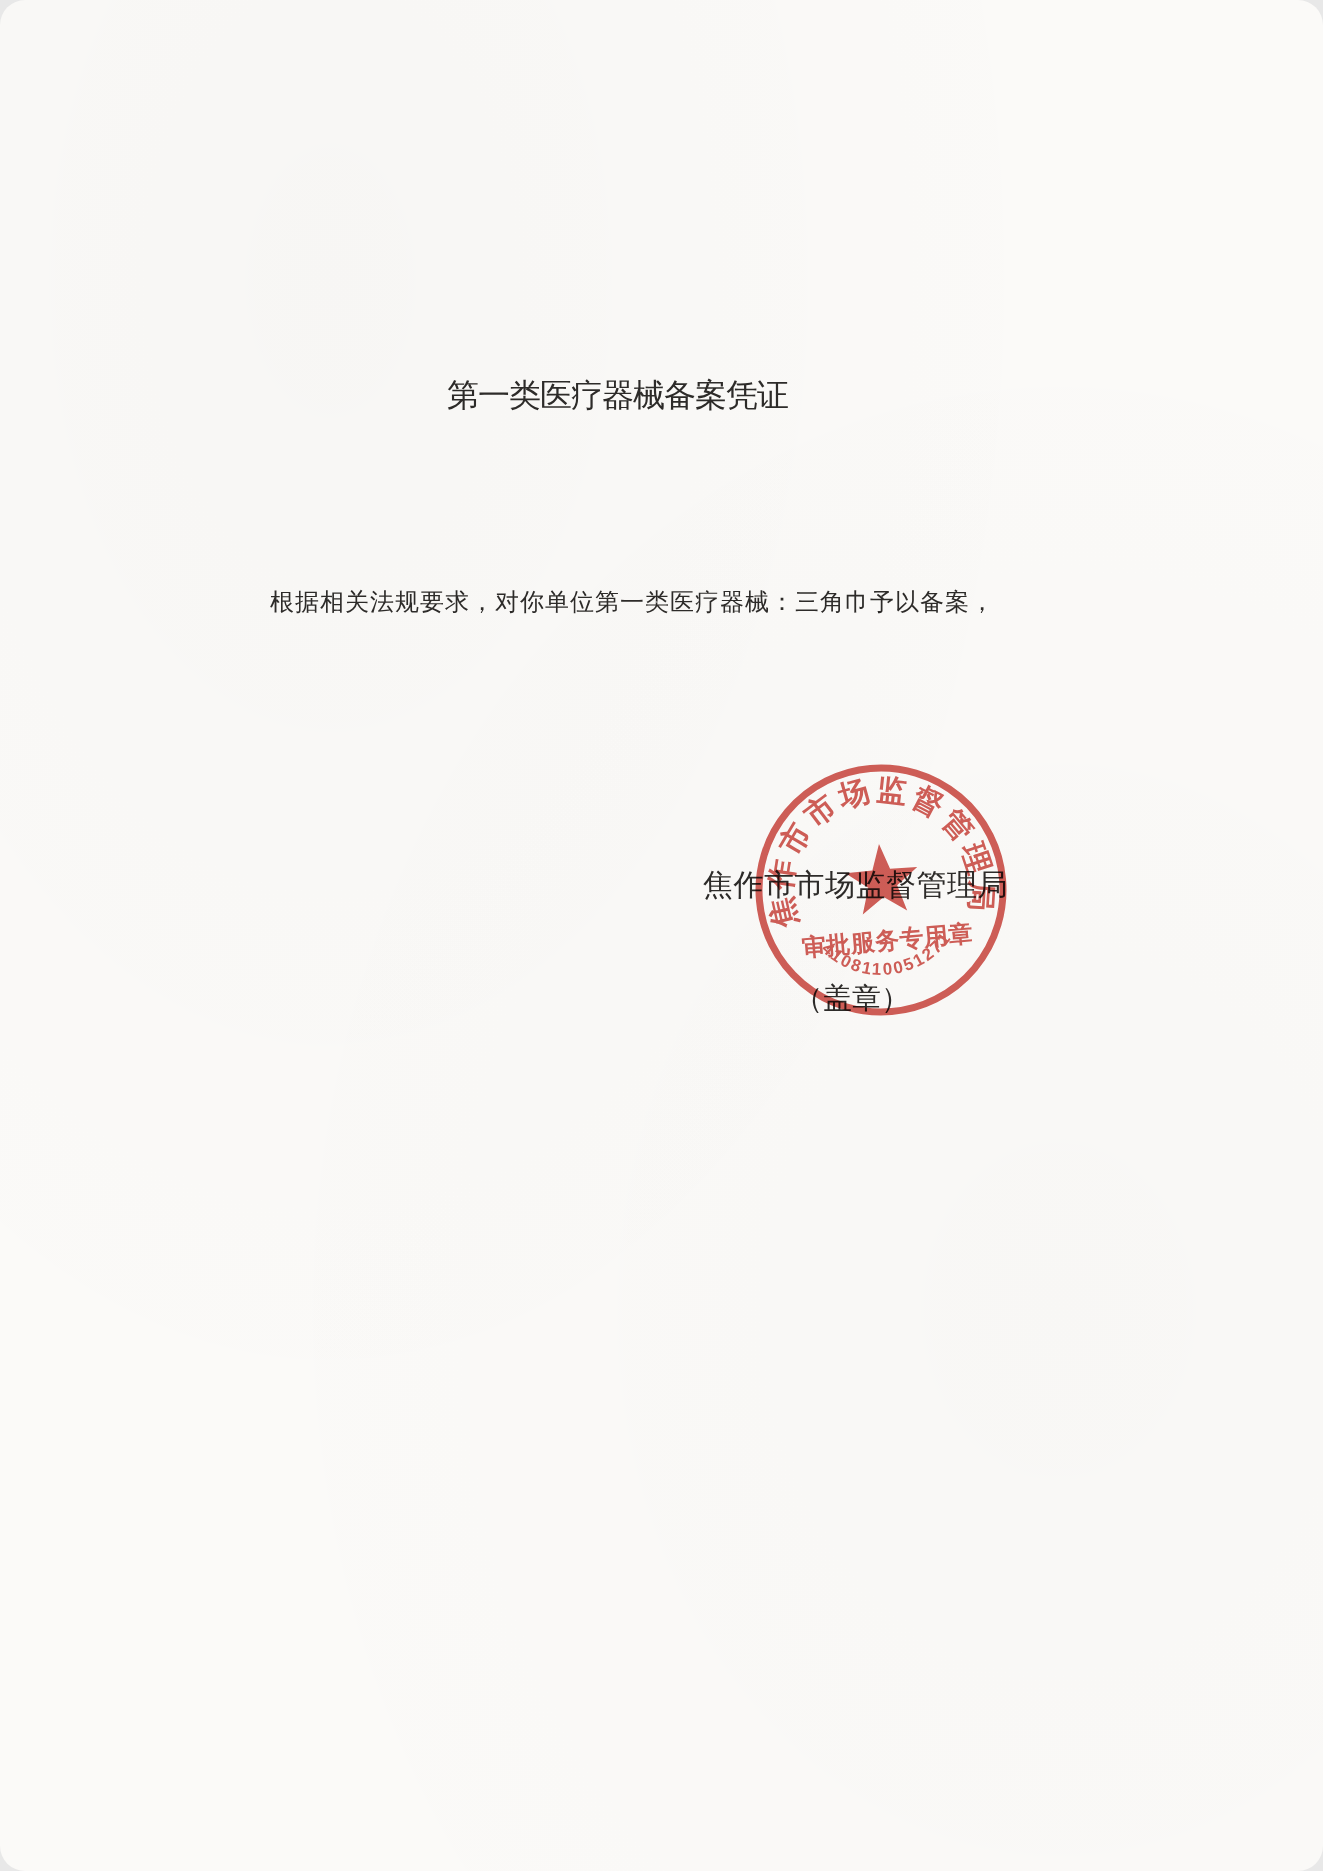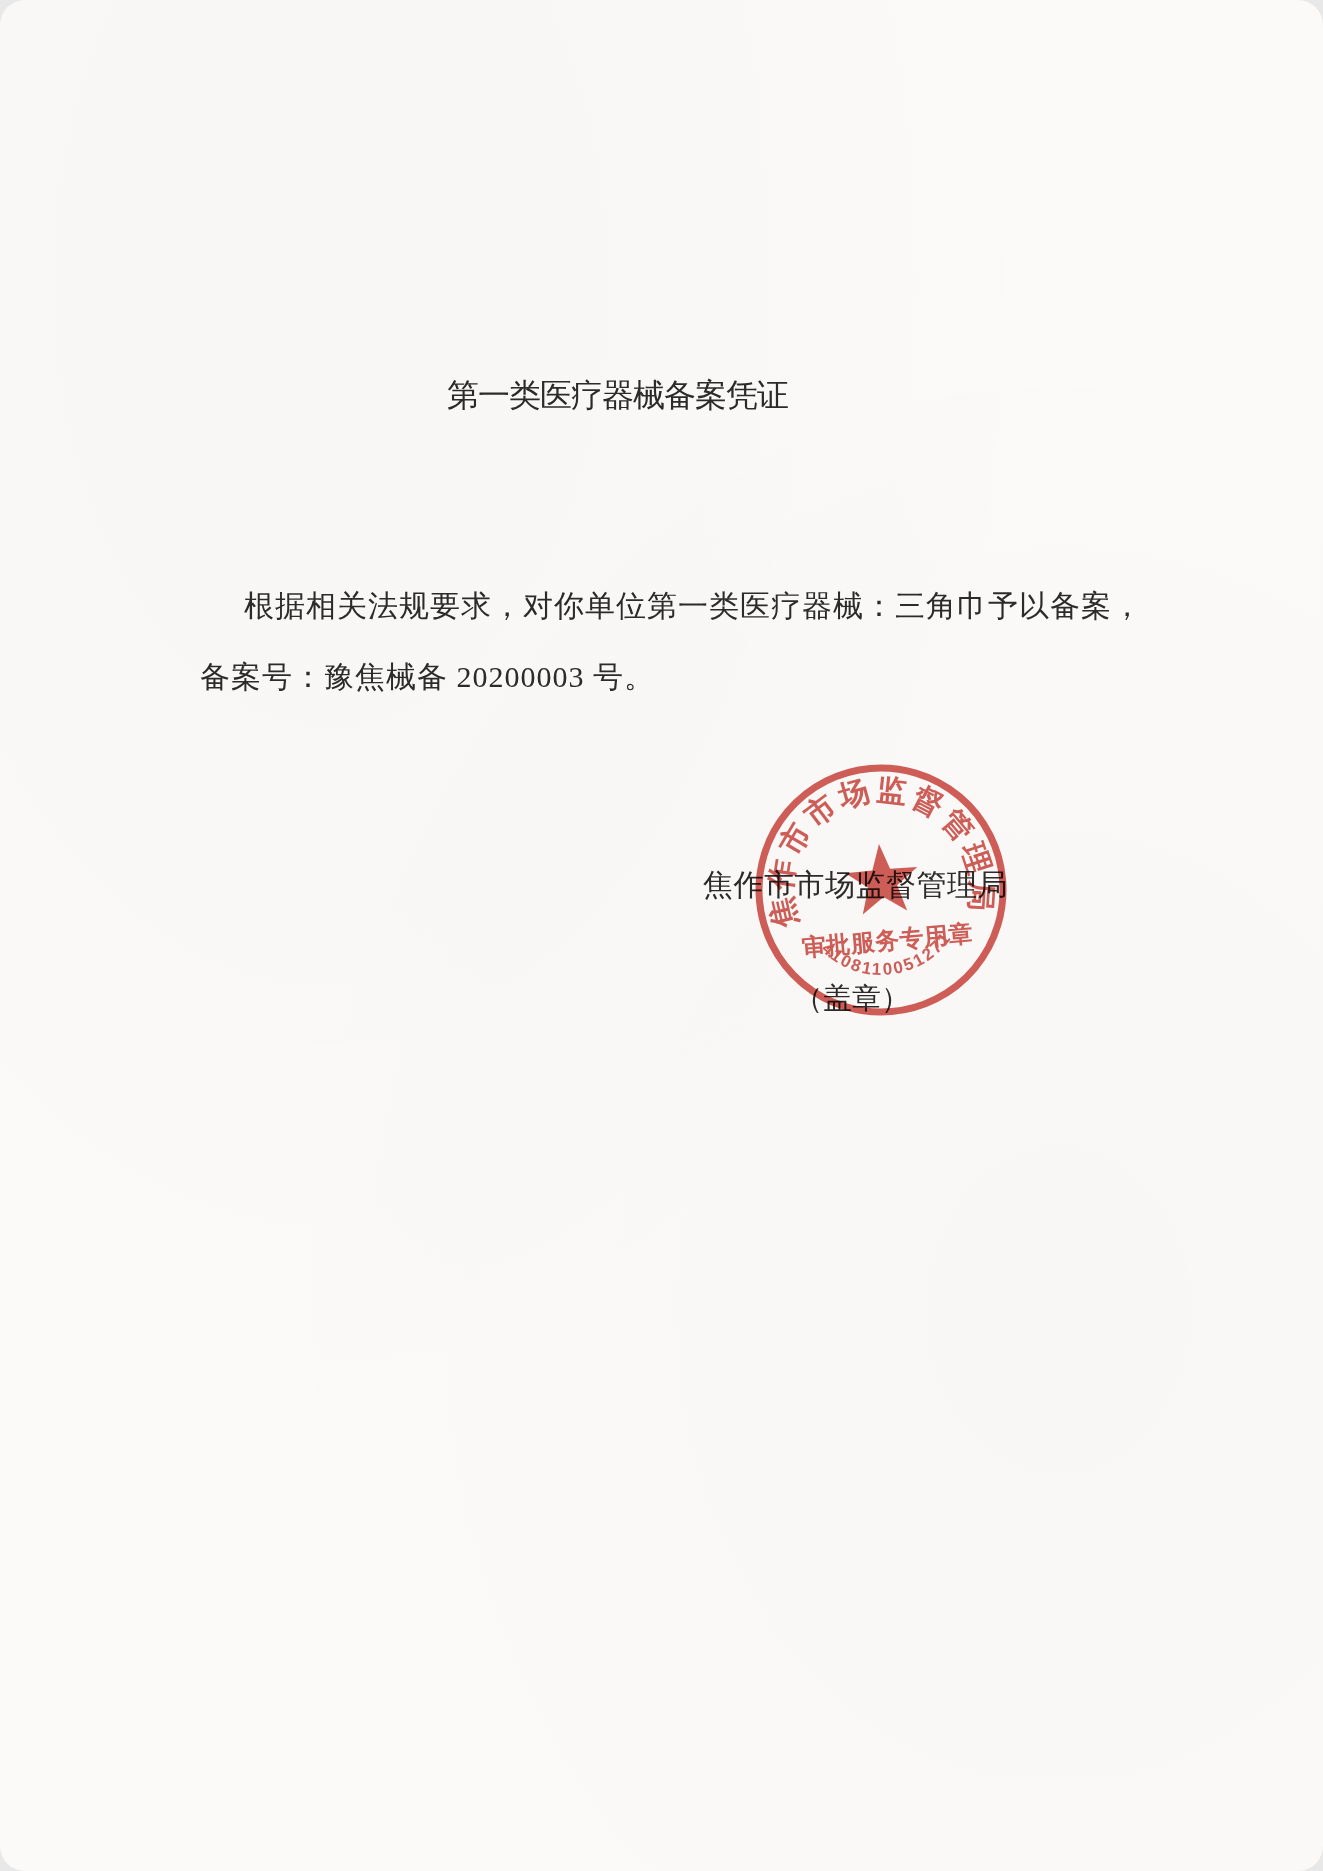--- a/index.html
+++ b/index.html
@@ -28,22 +28,22 @@
     font-size: 32px;
     letter-spacing: -1px;
     font-weight: 500;
   }
   .addressee {
     left: 202px; top: 519px;
     font-size: 30px;
     letter-spacing: -1px;
   }
   .body1 {
-    left: 244px; top: 589px;
-    font-size: 30px;
+    left: 270px; top: 589px;
+    font-size: 24px;
     letter-spacing: 1px;
   }
   .body2 {
     left: 200px; top: 660px;
     font-size: 30px;
     letter-spacing: 1px;
   }
   .issuer {
     left: 703px; top: 868px;
     font-size: 30px;
@@ -74,21 +74,20 @@
 </head>
 <body>
 
 <div class="page">
 
   <div class="abs title">第一类医疗器械备案凭证</div>
 
 
   <div class="abs body1">根据相关法规要求，对你单位第一类医疗器械：三角巾予以备案，</div>
 
-  <div class="abs body2">备案号：豫焦械备 20200003 号。</div>
 
   <div class="abs issuer">焦作市市场监督管理局</div>
 
   <div class="abs sealnote">（盖章）</div>
 
 
   <svg class="stamp" viewBox="0 0 264 264" xmlns="http://www.w3.org/2000/svg">
     <defs>
       <path id="arcTop" d="M 47.4 162.8 A 90 90 0 1 1 216.6 162.8" fill="none"></path>
       <path id="arcBottom" d="M 65 184.3 A 85 85 0 0 0 199 184.3" fill="none"></path>

